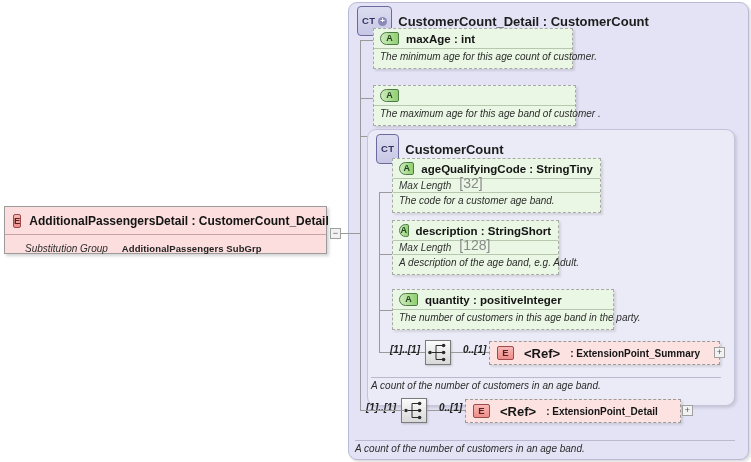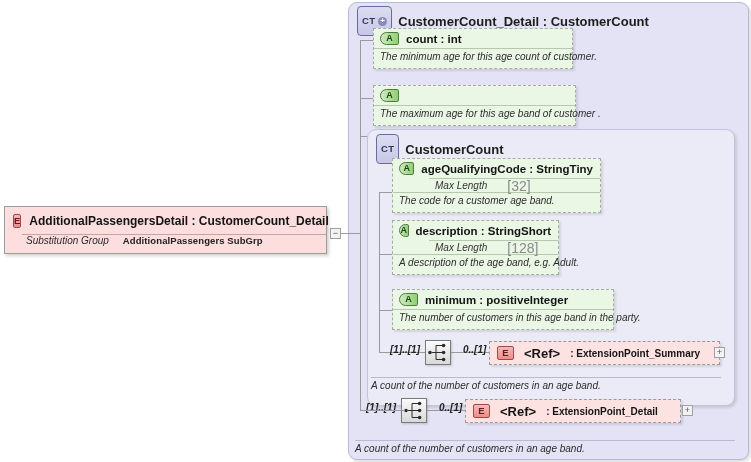--- a/index.html
+++ b/index.html
@@ -70,22 +70,22 @@
     border-top-left-radius:7px;border-bottom-left-radius:7px;
     border-top-right-radius:2px;border-bottom-right-radius:2px;
     background:linear-gradient(90deg,#cdeabf,#8fd06f);
     font-size:9px;font-weight:bold;color:#22401c;line-height:1;
     box-sizing:border-box;
   }
   .attr-name{font-size:11.5px;font-weight:bold;color:#141414;white-space:nowrap;}
   .attr-facet{
     border-top:1px solid #b6c9ae;
     padding:1px 6px;height:14px;box-sizing:border-box;
-    display:flex;align-items:center;gap:20px;
-    font-style:italic;font-size:10px;color:#333;margin-left:36px;
+    display:flex;align-items:flex-end;gap:8px;
+    font-style:italic;font-size:10px;color:#333;
   }
   .attr-facet .facet-val{font-style:normal;color:#8a8a8a;font-size:14px;}
   .attr-doc{
     border-top:1px solid #b6c9ae;
     padding:1px 6px;height:15px;box-sizing:border-box;
     display:flex;align-items:center;
     font-style:italic;font-size:10px;color:#2c2c2c;white-space:nowrap;
   }
 
   
@@ -104,22 +104,22 @@
     display:inline-flex;align-items:center;justify-content:center;
     width:17px;height:14px;
     border:1px solid #9e4a4a;border-radius:2px;
     background:linear-gradient(#f8b8b6,#ef8c89);
     font-size:9.5px;font-weight:bold;color:#5c1f1f;line-height:1;
     box-sizing:border-box;
   }
   .el-title{font-size:12px;font-weight:bold;color:#141414;white-space:nowrap;}
   #element-box .el-sub{
     border-top:1px solid #c9a3a2;
-    height:20px;padding:0 4px;box-sizing:border-box;
-    display:flex;align-items:flex-start;gap:14px;margin-left:17px;
+    height:20px;padding:0 20px;box-sizing:border-box;
+    display:flex;align-items:flex-end;gap:14px;
   }
   .sub-label{font-style:italic;font-size:10px;color:#2b2b2b;}
   .sub-value{font-size:9.5px;font-weight:bold;color:#222;letter-spacing:.1px;}
 
   
   .ref-box{
     background:#fce3e2;
     border:1px dashed #9a9a9a;
     box-sizing:border-box;
     height:24px;
@@ -179,21 +179,21 @@
 </div>
 
 <div class="abs line-v" style="left:360px;top:40px;height:96px;"></div>
 <div class="abs line-h" style="left:360px;top:40px;width:13px;"></div>
 <div class="abs line-h" style="left:360px;top:98px;width:13px;"></div>
 <div class="abs line-h" style="left:360px;top:136px;width:8px;"></div>
 
 <div class="abs attr-box" style="left:373px;top:28px;width:200px;height:41px;">
   <div class="attr-head">
     <span class="a-badge">A</span>
-    <span class="attr-name">count   : int</span>
+    <span class="attr-name">maxAge   : int</span>
   </div>
   <div class="attr-doc">The minimum age for this age count of customer.</div>
 </div>
 
 <div class="abs attr-box" style="left:373px;top:85px;width:203px;height:41px;">
   <div class="attr-head">
     <span class="a-badge">A</span>
   </div>
   <div class="attr-doc">The maximum age for this age band of customer .</div>
 </div>
@@ -233,21 +233,21 @@
   <div class="attr-facet">
     <span>Max Length</span>
     <span class="facet-val">[128]</span>
   </div>
   <div class="attr-doc">A description of the age band, e.g. Adult.</div>
 </div>
 
 <div class="abs attr-box" style="left:392px;top:289px;width:222px;height:41px;">
   <div class="attr-head">
     <span class="a-badge">A</span>
-    <span class="attr-name">minimum  : positiveInteger</span>
+    <span class="attr-name">quantity  : positiveInteger</span>
   </div>
   <div class="attr-doc">The number of customers in this age band in the party.</div>
 </div>
 
 <div class="abs card" style="left:390px;top:344px;">[1]..[1]</div>
 <div class="abs seq-icon" style="left:425px;top:340px;">
   <svg width="24" height="23" viewBox="0 0 24 23">
     <circle cx="4" cy="11.5" r="1.8" fill="#2b2b2b"></circle>
     <line x1="6" y1="11.5" x2="10" y2="11.5" stroke="#2b2b2b" stroke-width="1"></line>
     <line x1="10" y1="4.5" x2="10" y2="18.5" stroke="#2b2b2b" stroke-width="1"></line>

